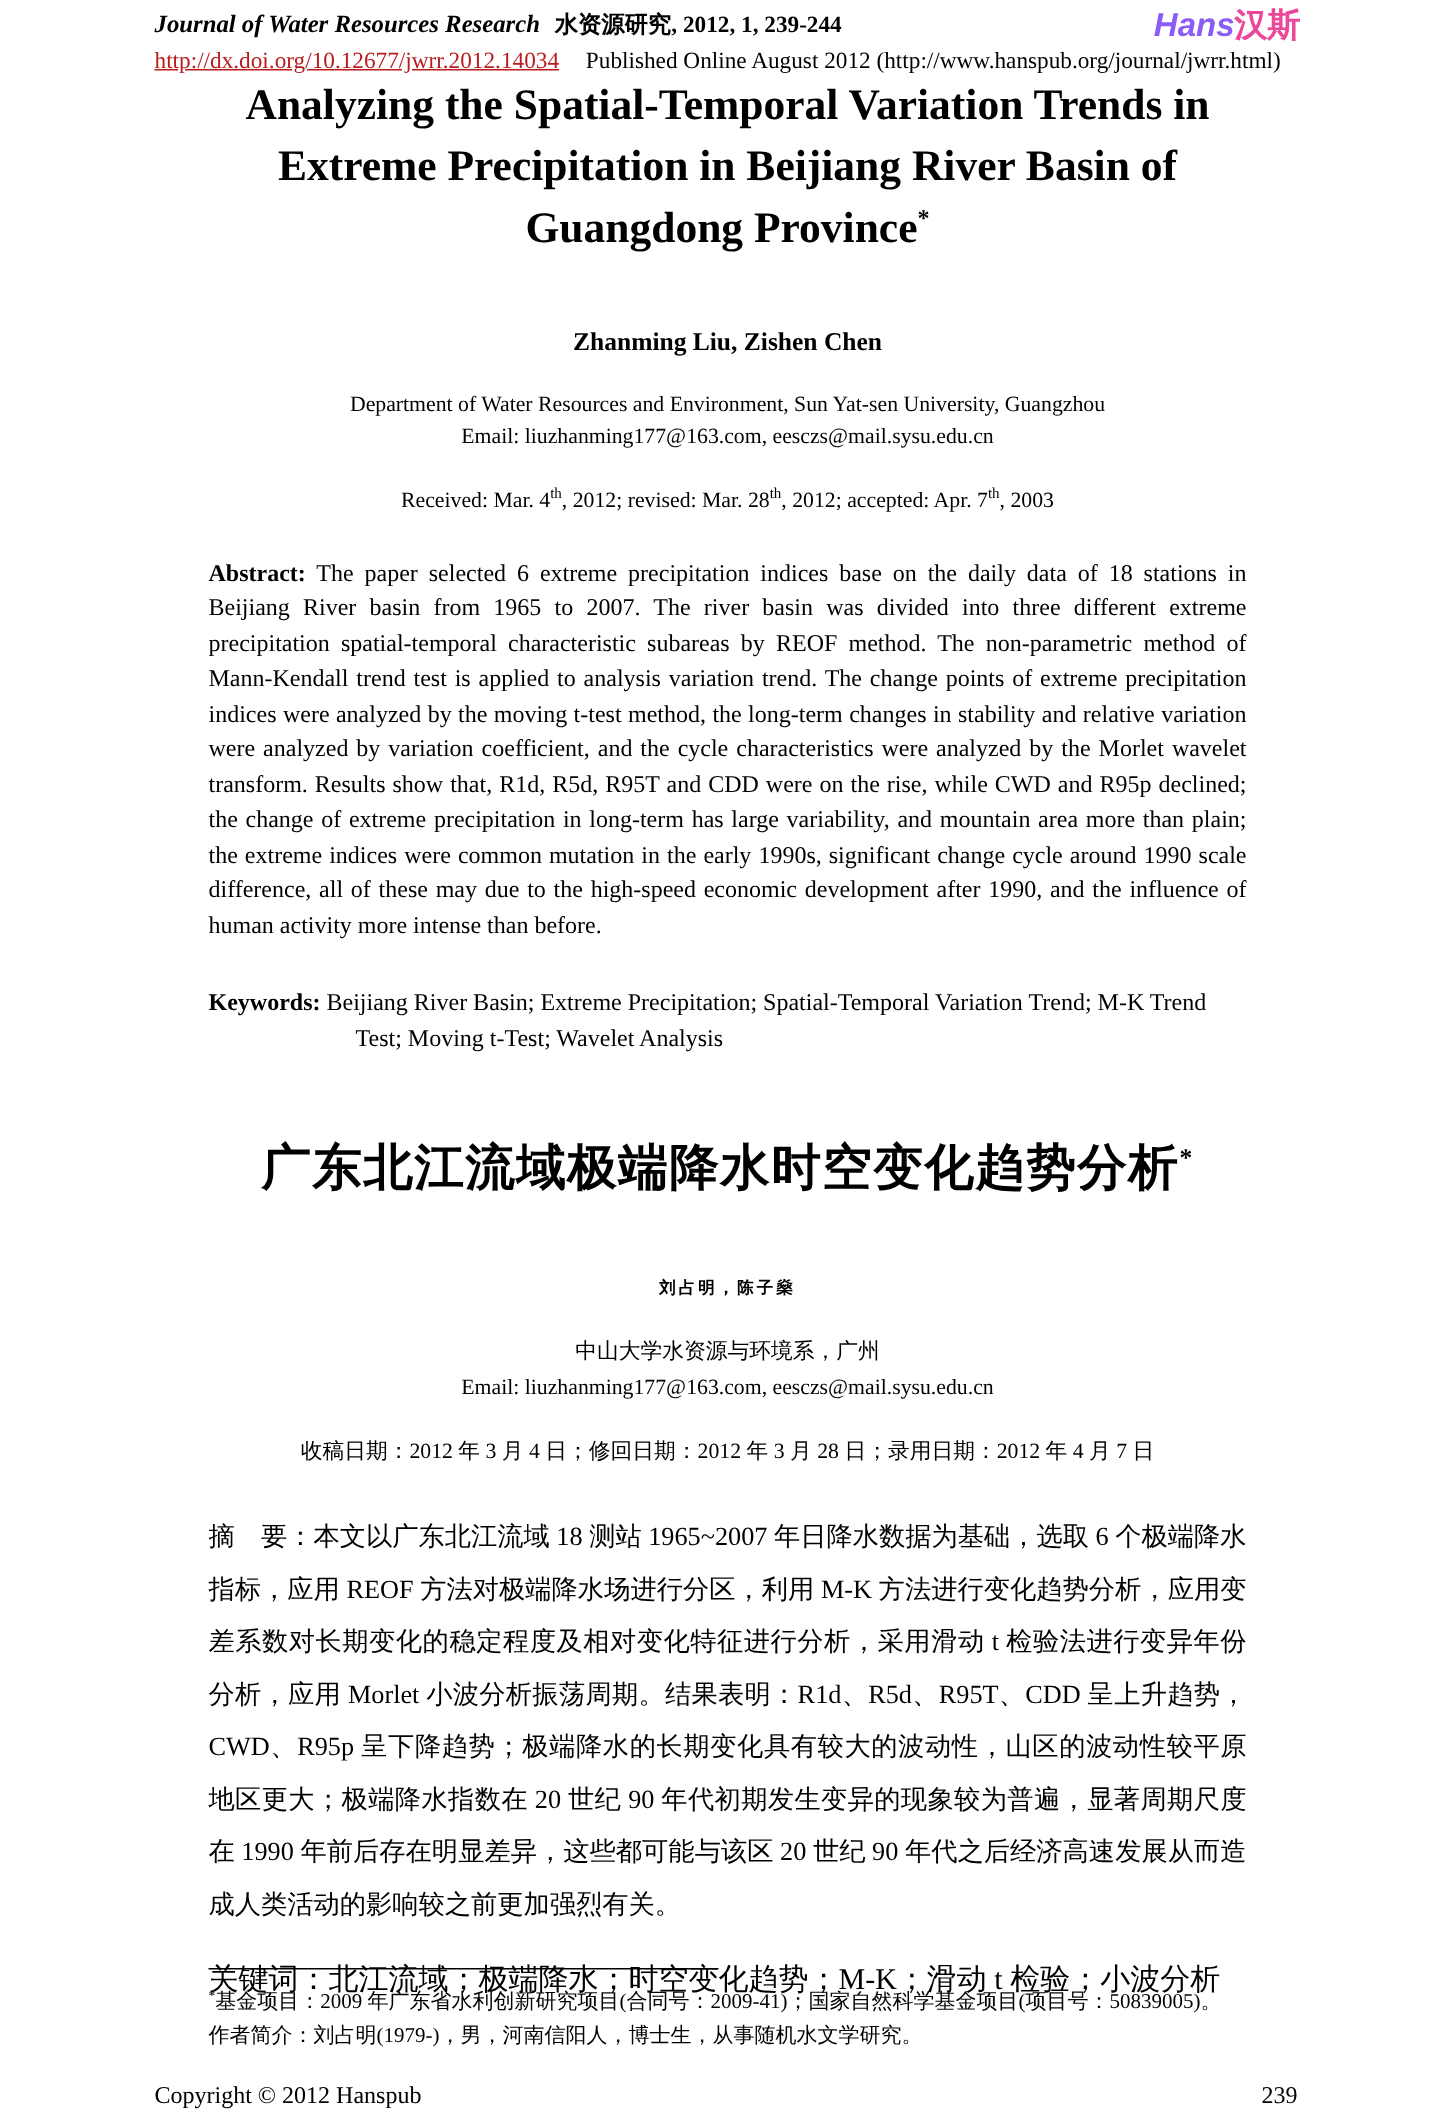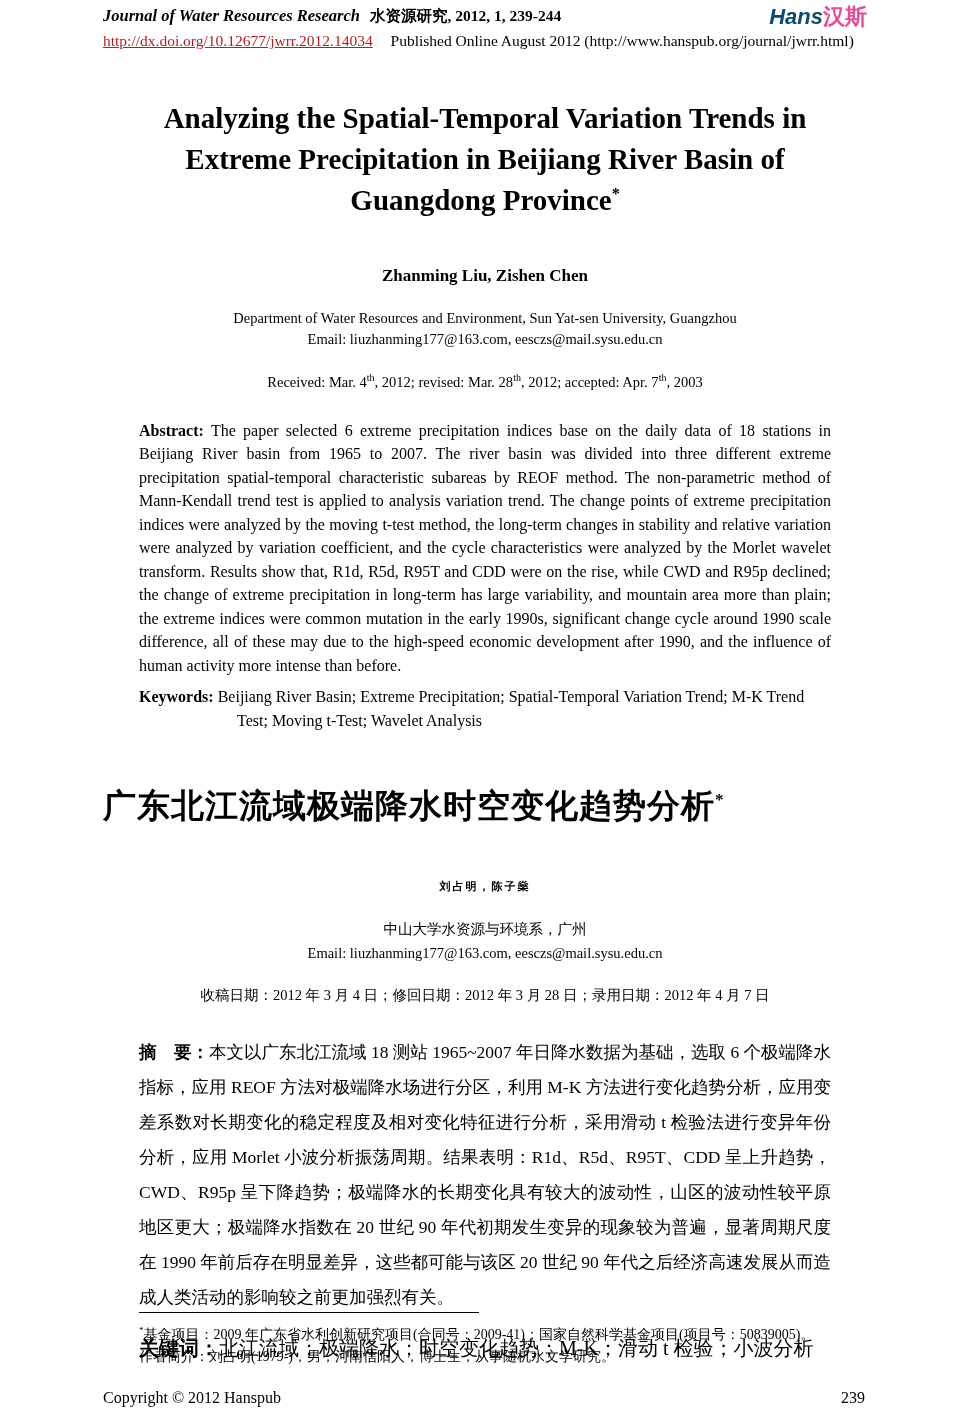--- a/index.html
+++ b/index.html
@@ -13,43 +13,43 @@
     color: #000000;
     font-family: "Liberation Serif", "DejaVu Serif", serif;
     padding: 6px 10px 0 10px;
     overflow: hidden;
   }
   
   .header-row { display: flex; justify-content: space-between; align-items: flex-start; }
   .journal-name { font-weight: bold; font-style: italic; font-size: 16.5px; }
   .journal-issue { font-weight: bold; font-size: 15.5px; margin-left: 6px; }
   .logo { font-size: 22px; font-weight: bold; line-height: 1; white-space: nowrap; }
-  .logo-en { color: #0c4a6e; font-style: italic; font-family: "Liberation Sans", "DejaVu Sans", sans-serif; }
+  .logo-en { color: #8b5cf6; font-style: italic; font-family: "Liberation Sans", "DejaVu Sans", sans-serif; }
   .logo-cn { color: #ec4899; font-family: "Liberation Sans", "DejaVu Sans", sans-serif; }
   .doi-row { font-size: 15.5px; margin-top: 4px; }
   .doi-link { color: #b91c1c; text-decoration: underline; cursor: pointer; }
   .published { margin-left: 14px; }
   
-  .title-en { text-align: center; font-size: 29px; font-weight: bold; line-height: 1.42; margin-top: 48px; }
+  .title-en { text-align: center; font-size: 29px; font-weight: bold; line-height: 1.42; }
   .title-sup { font-size: 16px; vertical-align: super; line-height: 0; }
   .authors-en { text-align: center; font-weight: bold; font-size: 17px; margin-top: 44px; }
   .affil-block { text-align: center; font-size: 14.5px; margin-top: 22px; line-height: 1.5; }
   .received { text-align: center; font-size: 14.5px; margin-top: 21px; }
   .received sup { font-size: 10px; }
   .abstract { margin: 28px 36px 0 36px; font-size: 16px; line-height: 23.5px; text-align: justify; }
   .abstract .label, .keywords .label { font-weight: bold; }
-  .keywords { margin: 8px 36px 0 36px; font-size: 16px; line-height: 23.5px; padding-left: 98px; text-indent: -98px; }
+  .keywords { margin: 28px 36px 0 36px; font-size: 16px; line-height: 23.5px; padding-left: 98px; text-indent: -98px; }
   
-  .title-cn { font-size: 33px; font-weight: bold; margin-top: 52px; letter-spacing: 1px; }
+  .title-cn { text-align: center; font-size: 33px; font-weight: bold; margin-top: 52px; letter-spacing: 1px; }
   .title-cn .title-sup { font-size: 17px; }
   .authors-cn { text-align: center; font-size: 11px; font-weight: bold; margin-top: 50px; letter-spacing: 2px; }
   .affil-cn { text-align: center; font-size: 14.5px; margin-top: 24px; line-height: 1.6; }
   .dates-cn { text-align: center; font-size: 14.5px; margin-top: 21px; }
   .abstract-cn { margin: 30px 36px 0 36px; font-size: 17.5px; line-height: 35px; text-align: justify; }
-  .abstract-cn .label, .keywords-cn .label { font-weight: bold; }
+  .abstract-cn .label, .keywords-cn .label { font-weight: normal; }
   .keywords-cn { margin: 16px 36px 0 36px; font-size: 20px; line-height: 35px; }
   
   .footnote { position: absolute; left: 46px; right: 36px; top: 1312px; font-size: 14px; line-height: 22px; }
   .footnote-rule { width: 340px; border-top: 1.5px solid #000; margin-bottom: 6px; }
   .footnote sup { font-size: 9px; }
   .footer { position: absolute; left: 10px; right: 12px; bottom: 10px; display: flex; justify-content: space-between; font-size: 16px; }
 </style>
 </head>
 <body>
 

